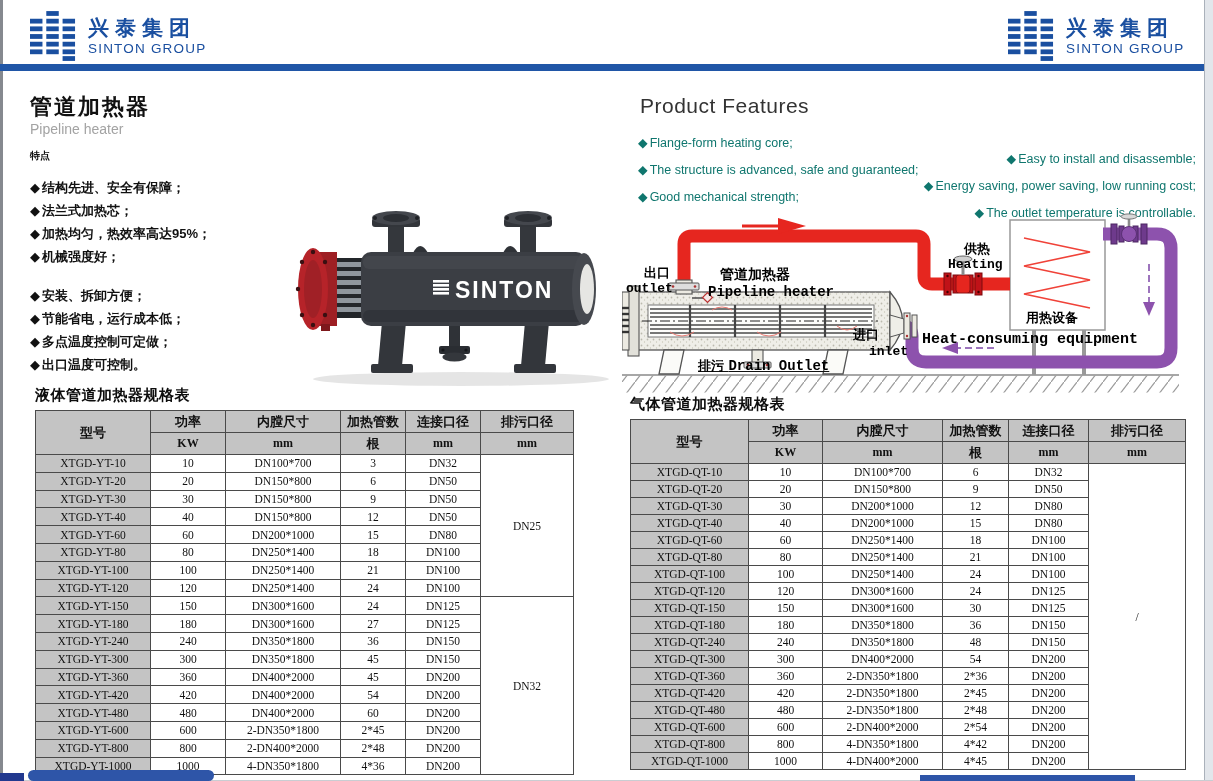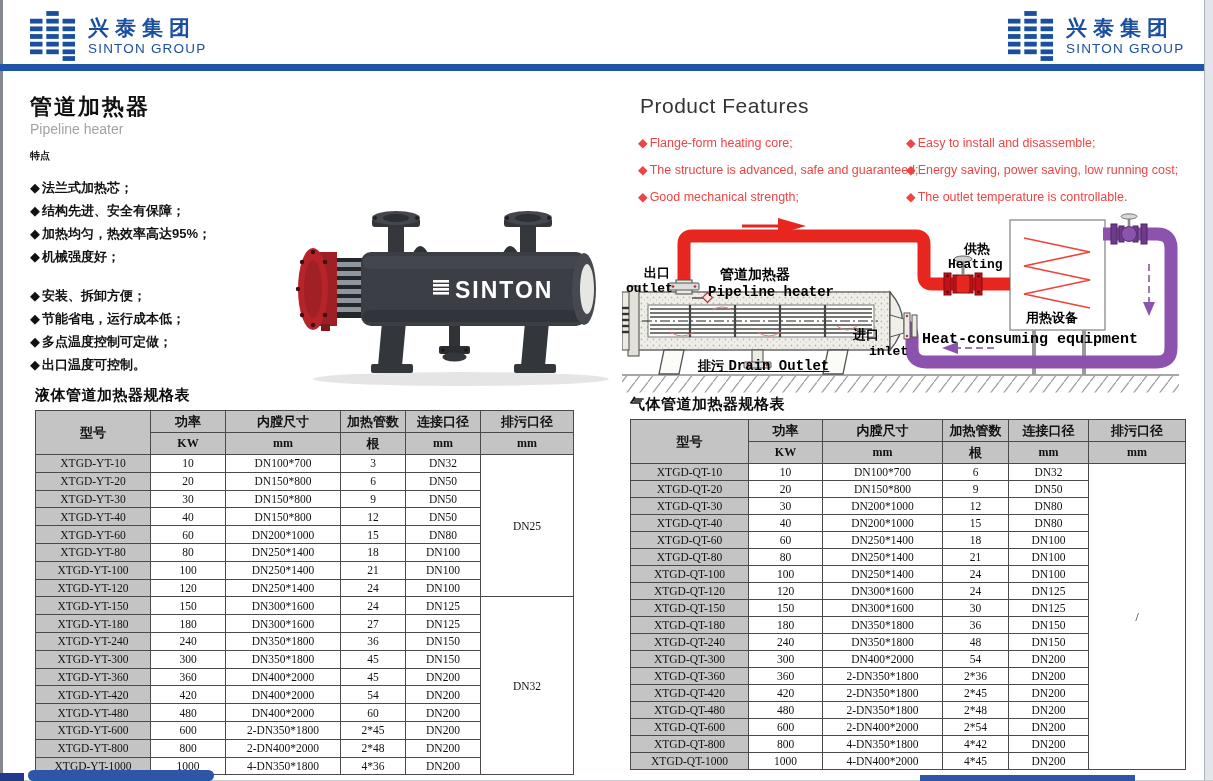--- a/index.html
+++ b/index.html
@@ -18,21 +18,21 @@
   
   .title-cn{left:30px;top:92px;font-size:22px;font-weight:bold;letter-spacing:2px;}
   .title-en{left:30px;top:121px;font-size:14px;color:#a3a3a3;}
   .feat-title{left:30px;top:149px;font-size:10px;font-weight:bold;}
   .cn-feats{width:260px;}
   .cn-feats .bullet-item{font-size:13px;font-weight:bold;line-height:23px;white-space:nowrap;}
   .diam{margin-right:2px;font-weight:normal;}
   
   .pf-title{left:640px;top:94px;font-size:21px;color:#333;letter-spacing:0.5px;}
   .pf-col{line-height:27px;}
-  .pf-col .bullet-item{font-size:12.5px;color:#ef4444;white-space:nowrap;}
+  .pf-col .bullet-item{font-size:12.5px;color:#0f766e;white-space:nowrap;}
   
   .diagram{left:622px;top:212px;width:565px;height:192px;}
   .dg{position:absolute;white-space:nowrap;}
   .dg-cn{font-weight:bold;font-size:13px;color:#000;}
   .dg-en{font-family:"Liberation Mono","DejaVu Sans Mono",monospace;font-weight:bold;font-size:13px;color:#000;}
   .dg-en.big{font-size:15px;}
   
   .tbl-title{font-size:15px;font-weight:bold;color:#0d0d0d;letter-spacing:0.5px;}
   table.spec{border-collapse:collapse;table-layout:fixed;}
   table.spec td,table.spec th{border:1px solid #4a4a4a;text-align:center;vertical-align:middle;
@@ -111,22 +111,22 @@
     <div class="en">SINTON GROUP</div>
   </div>
 </div>
 
 <div class="abs blue-bar"></div>
 
 <div class="abs title-cn">管道加热器</div>
 <div class="abs title-en">Pipeline heater</div>
 <div class="abs feat-title">特点</div>
 <div class="abs cn-feats" style="left:30px;top:176px;">
+    <div class="bullet-item"><span class="diam">◆</span><span>结构先进、安全有保障；</span></div>
     <div class="bullet-item"><span class="diam">◆</span><span>法兰式加热芯；</span></div>
-    <div class="bullet-item"><span class="diam">◆</span><span>结构先进、安全有保障；</span></div>
     <div class="bullet-item"><span class="diam">◆</span><span>加热均匀，热效率高达95%；</span></div>
     <div class="bullet-item"><span class="diam">◆</span><span>机械强度好；</span></div>
   </div>
 <div class="abs cn-feats" style="left:30px;top:284px;">
     <div class="bullet-item"><span class="diam">◆</span><span>安装、拆卸方便；</span></div>
     <div class="bullet-item"><span class="diam">◆</span><span>节能省电，运行成本低；</span></div>
     <div class="bullet-item"><span class="diam">◆</span><span>多点温度控制可定做；</span></div>
     <div class="bullet-item"><span class="diam">◆</span><span>出口温度可控制。</span></div>
   </div>
 
@@ -196,21 +196,21 @@
       <circle cx="183" cy="154" r="1.6" fill="#15171a"></circle>
   </svg>
 </div>
 
 <div class="abs pf-title">Product Features</div>
 <div class="abs pf-col" style="left:638px;top:130px;width:268px;">
     <div class="bullet-item"><span class="diam">◆</span><span>Flange-form heating core;</span></div>
     <div class="bullet-item"><span class="diam">◆</span><span>The structure is advanced, safe and guaranteed;</span></div>
     <div class="bullet-item"><span class="diam">◆</span><span>Good mechanical strength;</span></div>
   </div>
-<div class="abs pf-col" style="left:906px;top:130px;width:290px;">
+<div class="abs pf-col" style="left:906px;top:146px;width:290px;text-align:right;">
     <div class="bullet-item"><span class="diam">◆</span><span>Easy to install and disassemble;</span></div>
     <div class="bullet-item"><span class="diam">◆</span><span>Energy saving, power saving, low running cost;</span></div>
     <div class="bullet-item"><span class="diam">◆</span><span>The outlet temperature is controllable.</span></div>
   </div>
 
 <div class="abs diagram">
   <svg width="565" height="192" viewBox="0 0 565 192">
     <defs>
       <pattern id="stip" width="6" height="6" patternUnits="userSpaceOnUse">
         <circle cx="1.5" cy="1.5" r="0.9" fill="#bcbaae"></circle>

